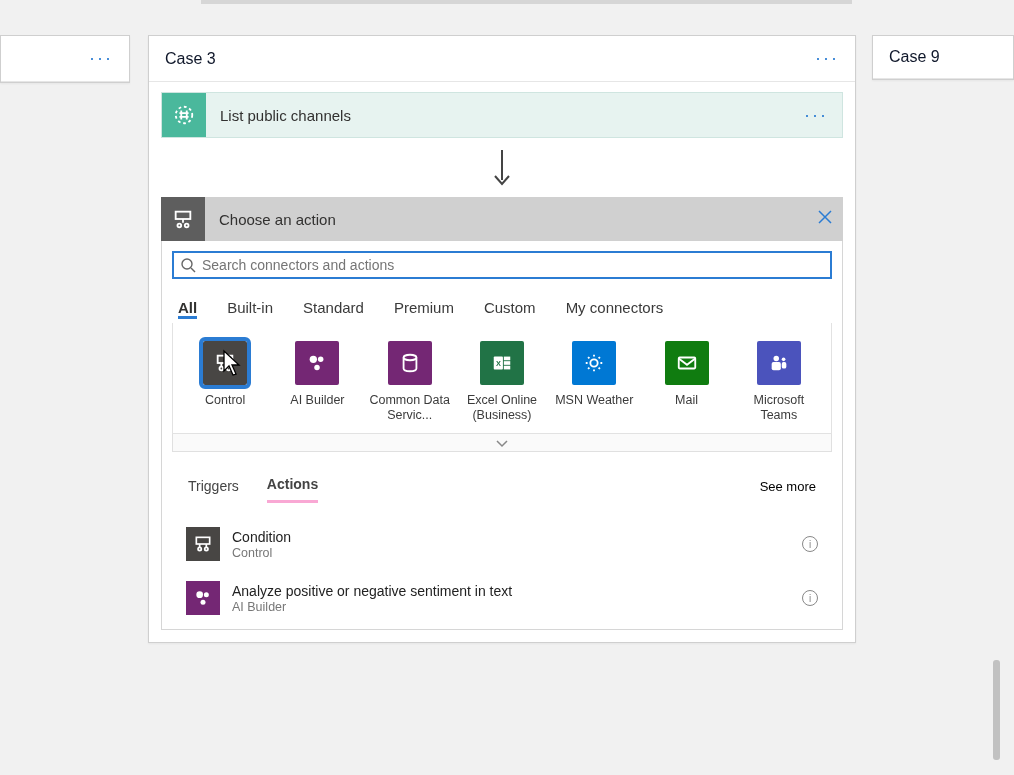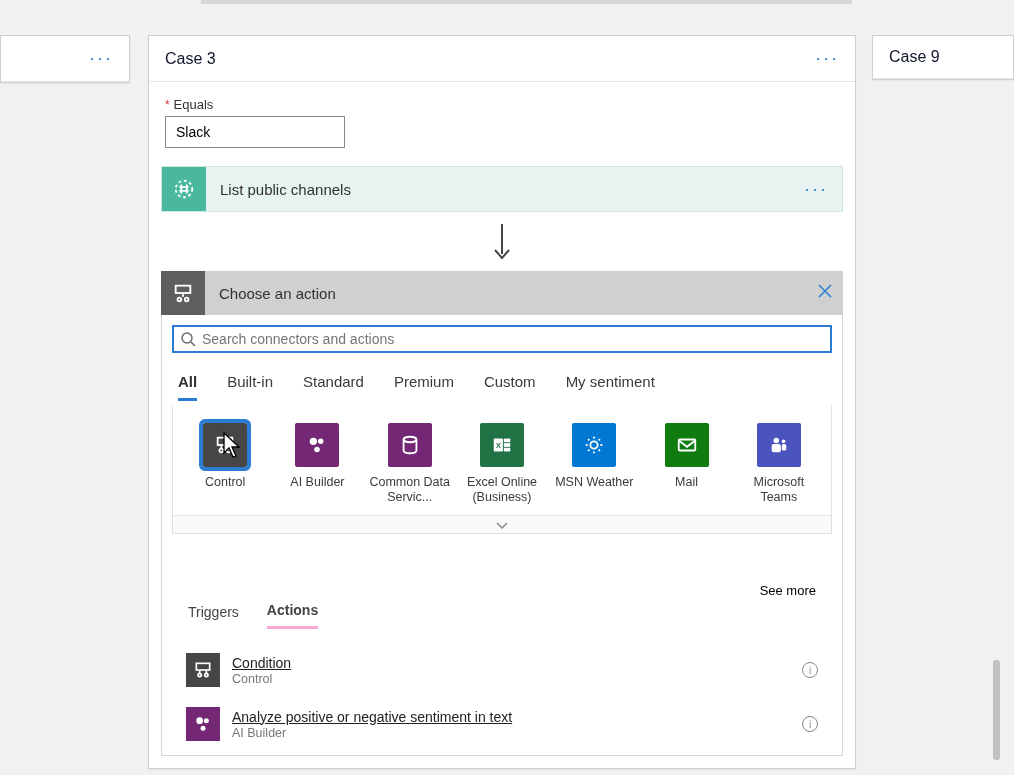--- a/index.html
+++ b/index.html
@@ -79,21 +79,21 @@
   }
   .search-row {
     border:2px solid #2b7cd3;
     display:flex; align-items:center;
     padding:4px 6px;
     margin-bottom:10px;
   }
   .search-row svg { margin-right:6px; }
   .search-row input { border:none; outline:none; flex:1; font-size:14px; color:#555; }
   .cat-tabs { display:flex; gap:30px; padding:4px 6px 0; color:#3a3a3a; font-size:15px; }
-  .cat-tab { padding:6px 0 8px; cursor:pointer; }
+  .cat-tab { padding:6px 0 0; cursor:pointer; }
   .cat-tab.active { color:#323130; border-bottom:3px solid #2b7cd3; font-weight:600; }
   .conn-grid {
     border:1px solid #e2e2e2;
     border-top:none;
     margin:4px 0 0;
     padding:18px 6px 10px;
     display:flex;
     justify-content:space-around;
   }
   .conn-item { width:86px; text-align:center; cursor:pointer; }
@@ -108,35 +108,35 @@
   .cursor { position:absolute; pointer-events:none; }
   .expand-bar {
     border:1px solid #e0e0e0; border-top:none;
     height:18px;
     display:flex; align-items:center; justify-content:center;
     color:#888; cursor:pointer;
     background:#fafafa;
   }
   .actions-section { padding:10px 10px 0; }
   .sub-tabs { display:flex; align-items:center; gap:28px; padding:8px 6px 0; }
-  .sub-tab { padding:6px 0 8px; cursor:pointer; color:#444;margin-top:44px; }
+  .sub-tab { padding:6px 0 8px; cursor:pointer; color:#444; }
   .sub-tab.active { border-bottom:3px solid #f9a8d4; font-weight:600; }
   .see-more { margin-left:auto; color:#000000; font-size:13px; cursor:pointer; }
   .action-list { margin-top:18px; }
   .action-item {
     display:flex; align-items:center; gap:12px;
     padding:6px 4px 14px;
   }
   .action-item-icon {
     width:34px; height:34px;
     display:flex; align-items:center; justify-content:center;
     color:#fff; flex-shrink:0;
   }
   .action-item-text { flex:1; }
-  .action-item-title { font-size:14px; color:#222;text-decoration:underline; }
+  .action-item-title { font-size:14px; color:#222; }
   .action-item-sub { font-size:12.5px; color:#777; margin-top:1px; }
   .info-circle {
     width:16px; height:16px; border:1px solid #888; border-radius:50%;
     display:flex; align-items:center; justify-content:center;
     font-size:10px; color:#888;
   }
   .scroll-thumb {
     position:absolute; right:14px; top:660px; width:7px; height:100px;
     background:#c1c1c1; border-radius:3px;
   }
@@ -154,25 +154,20 @@
   </div>
 </div>
 
 <div class="lane" style="left:148px; width:708px;">
   <div class="case-card">
     <div class="case-header">
       <span class="case-title">Case 3</span>
       <span class="ellipsis">···</span>
     </div>
 
-    <div class="equals-block">
-      <span class="required-asterisk">*</span>
-      <span class="equals-label">Equals</span><br>
-      <input class="equals-input" value="Slack" style="">
-    </div>
 
     <div class="action-card">
       <div class="action-icon">
         <svg width="22" height="22" viewBox="0 0 24 24" fill="none" stroke="#fff" stroke-width="2">
          <circle cx="12" cy="12" r="9" stroke-dasharray="3 3"></circle>
          <path d="M9 7v10M15 7v10M7 10h10M7 14h10"></path>
         </svg>
       </div>
       <div class="action-title">List public channels</div>
       <span class="ellipsis" style="padding:0 14px;">···</span>
@@ -210,21 +205,21 @@
         </svg>
         <input placeholder="Search connectors and actions" style="">
       </div>
 
       <div class="cat-tabs">
         <div class="cat-tab active">All</div>
         <div class="cat-tab">Built-in</div>
         <div class="cat-tab">Standard</div>
         <div class="cat-tab">Premium</div>
         <div class="cat-tab">Custom</div>
-        <div class="cat-tab">My sentiment</div>
+        <div class="cat-tab">My connectors</div>
       </div>
 
       <div class="conn-grid" style="position:relative;">
         <div class="conn-item selected">
           <div class="conn-icon" style="background:#484644">
             <svg width="22" height="22" viewBox="0 0 24 24" fill="none" stroke="#fff" stroke-width="2">
                 <rect x="4" y="4" width="16" height="8"></rect>
                 <path d="M8 12v4M16 12v4"></path>
                 <circle cx="8" cy="18" r="2"></circle>
                 <circle cx="16" cy="18" r="2"></circle>

